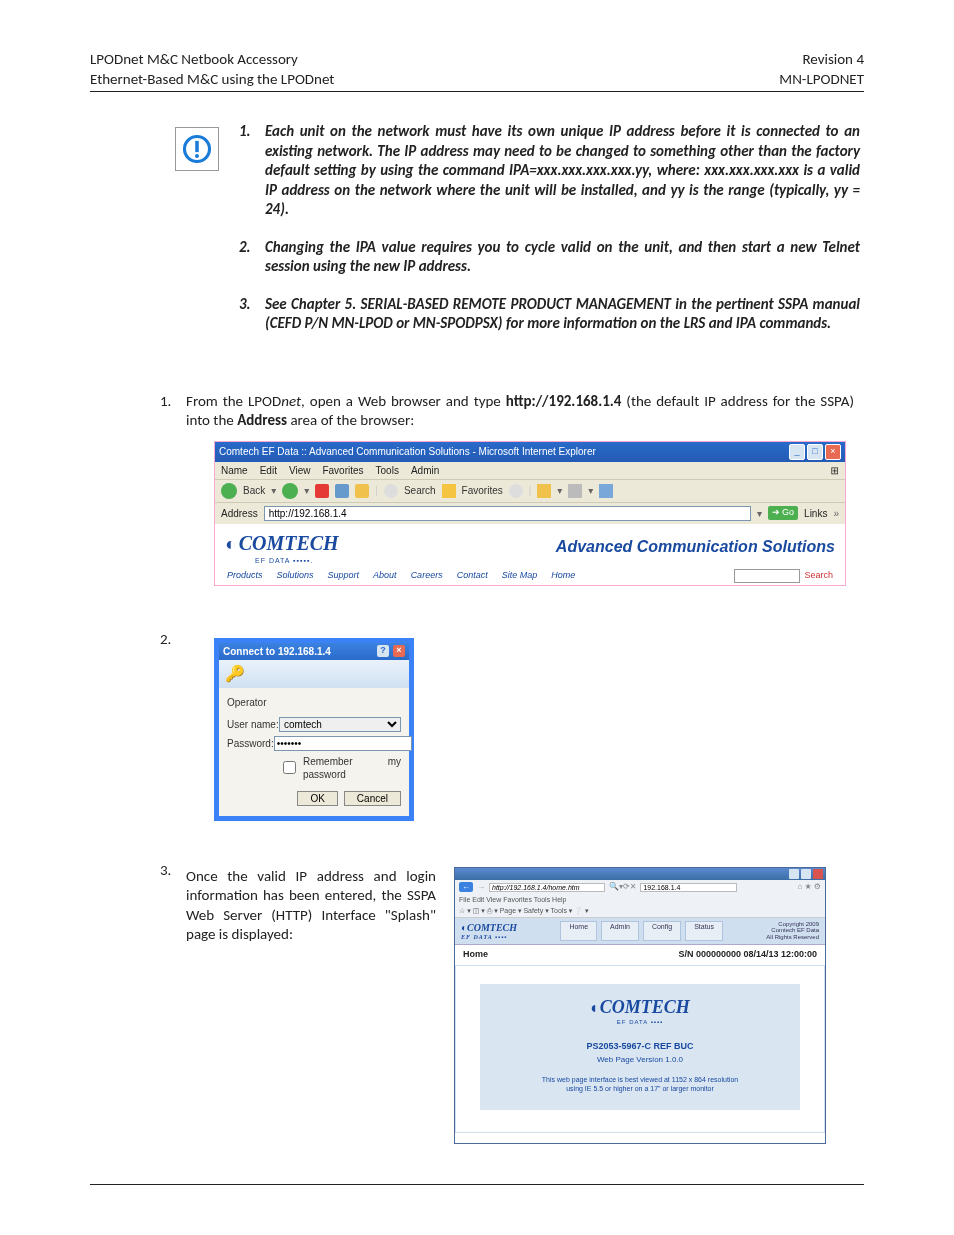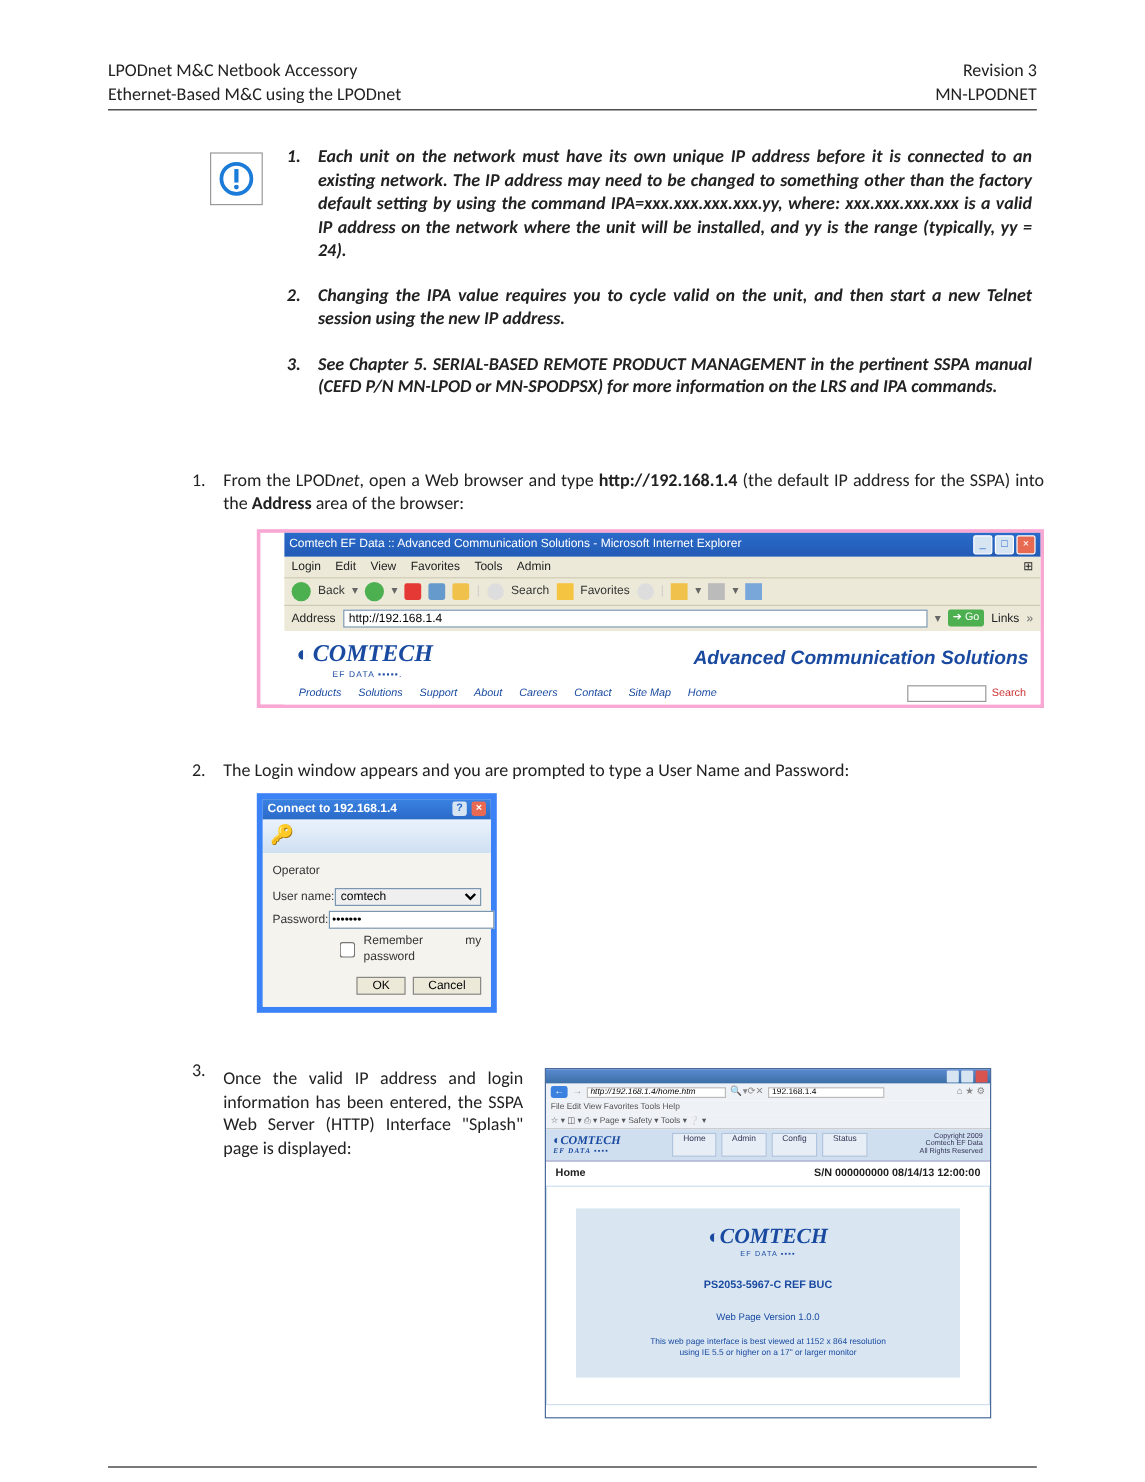--- a/index.html
+++ b/index.html
@@ -51,22 +51,21 @@
   .step .body { flex: 1; text-align: justify; }
 
   .bold { font-weight: bold; }
 
   
   .ie-window {
     margin: 10px 0 30px 28px;
     width: 630px;
     font-family: Tahoma, Arial, sans-serif;
     font-size: 10px;
-    border: 3px solid #f9a8d4;
-    padding-left: 20px;
+    border: 1px solid #f9a8d4;
   }
   .ie-titlebar {
     background: linear-gradient(#2a6ac9, #225bb5);
     color: #fff;
     display: flex; justify-content: space-between;
     padding: 2px 4px;
     align-items: center;
   }
   .win-btns { display:flex; gap:2px; }
   .win-btn {
@@ -206,35 +205,35 @@
   .sp-copy{ font-size:6px; color:#335; text-align:right; line-height:1.1;}
   .sp-row2{ display:flex; justify-content:space-between; padding:4px 8px; font-size:9px; font-weight:bold;}
   .sp-main{
     background:#fff; border:1px solid #d0dff0;
     padding:18px 10px 22px 10px; margin-bottom:10px;
   }
   .sp-center{ background:#d9e6f2; margin:0 14px; padding:12px 10px 16px 10px; text-align:center;}
   .sp-logo{ font-family: Georgia, serif; font-weight:bold; font-style:italic; color:#1a4aa0; font-size:18px;}
   .sp-logo-sub{ font-size:6px; color:#1a4aa0; letter-spacing:1px;}
   .sp-model{ color:#1a4aa0; font-weight:bold; font-size:9px; margin-top:14px;}
-  .sp-ver{ color:#1a4aa0; font-size:8px; margin-top:17px;}
+  .sp-ver{ color:#1a4aa0; font-size:8px; margin-top:2px;}
   .sp-note{ color:#1a4aa0; font-size:7px; margin-top:10px; line-height:1.3;}
 
   hr.footer-rule { margin-top:40px; border:none; border-top:1px solid #222; }
 </style>
 </head>
 <body>
 
 <div class="header-row">
   <div class="header-left">
     <div>LPODnet M&amp;C Netbook Accessory</div>
     <div>Ethernet-Based M&amp;C using the LPODnet</div>
   </div>
   <div class="header-right">
-    <div>Revision 3</div>
+    <div>Revision 4</div>
     <div>MN-LPODNET</div>
   </div>
 </div>
 
 <div class="alert-block">
   <div class="alert-icon">
     <svg viewBox="0 0 24 24">
         <circle cx="12" cy="12" r="10" fill="none" stroke="#1a7bd9" stroke-width="2.5"></circle>
         <rect x="10.6" y="5.5" width="2.8" height="9" fill="#1a7bd9"></rect>
         <circle cx="12" cy="17.5" r="1.6" fill="#1a7bd9"></circle>
@@ -267,21 +266,21 @@
       <div class="ie-window">
         <div class="ie-titlebar">
           <span>Comtech EF Data :: Advanced Communication Solutions - Microsoft Internet Explorer</span>
           <div class="win-btns">
             <span class="win-btn">_</span>
             <span class="win-btn">□</span>
             <span class="win-btn close">×</span>
           </div>
         </div>
         <div class="ie-menubar">
-          <span>Login</span>
+          <span>Name</span>
           <span>Edit</span>
           <span>View</span>
           <span>Favorites</span>
           <span>Tools</span>
           <span>Admin</span>
           <span style="margin-left:auto">⊞</span>
         </div>
         <div class="ie-toolbar">
           <span class="tb-btn tb-back"></span>
           <span class="lbl">Back</span>
@@ -338,21 +337,20 @@
             </div>
           </div>
         </div>
       </div>
     </div>
   </div>
 
   <div class="step">
     <div class="num">2.</div>
     <div class="body">
-      <span>The Login window appears and you are prompted to type a User Name and Password:</span>
 
       <div class="step2-wrap">
         <div class="login-win">
           <div class="login-title">
             <span>Connect to 192.168.1.4</span>
             <span style="display:flex;gap:2px">
               <span class="q">?</span>
               <span class="x">×</span>
             </span>
           </div>

